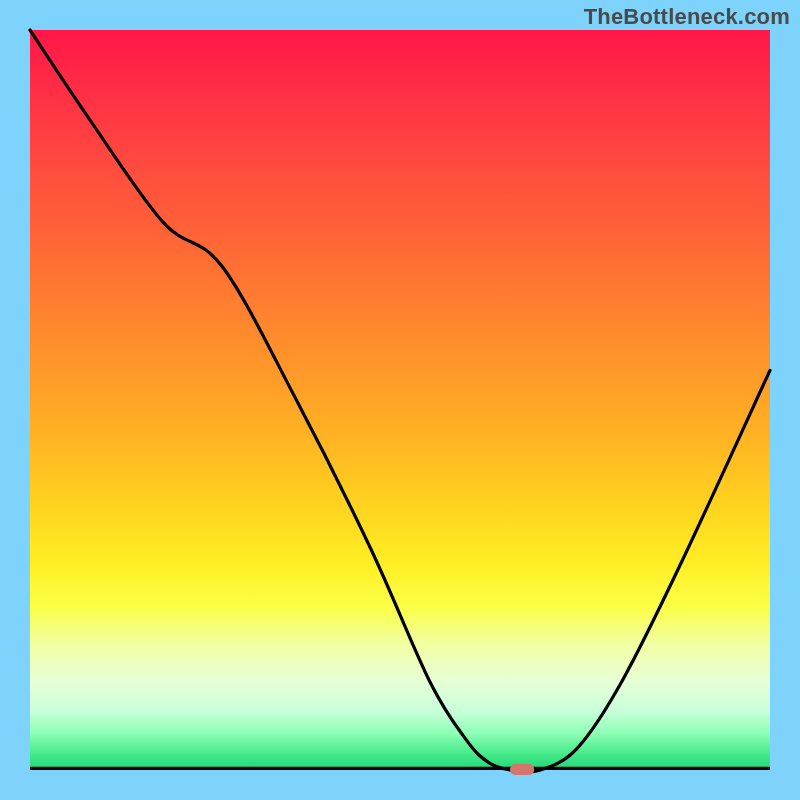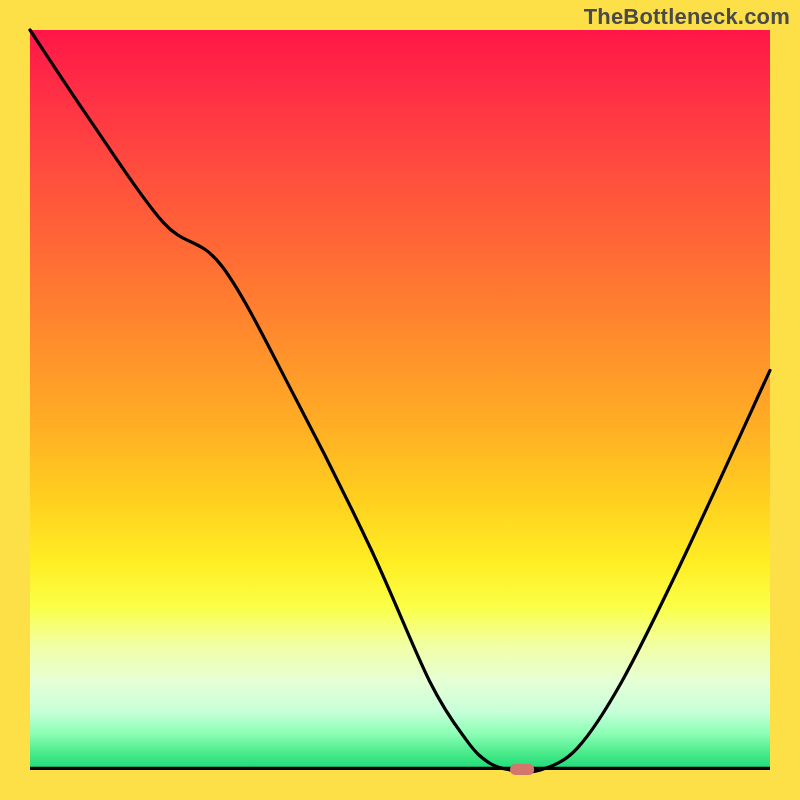--- a/index.html
+++ b/index.html
@@ -8,21 +8,21 @@
     width: 800px;
     height: 800px;
     background: #000;
     overflow: hidden;
     font-family: Arial, Helvetica, sans-serif;
   }
   .frame {
     position: relative;
     width: 800px;
     height: 800px;
-    background: #fde047;
+    background: #7dd3fc;
   }
   .watermark {
     position: absolute;
     top: 4px;
     right: 10px;
     color: #4a4a4a;
     font-size: 22px;
     font-weight: 600;
     letter-spacing: 0.2px;
     user-select: none;

